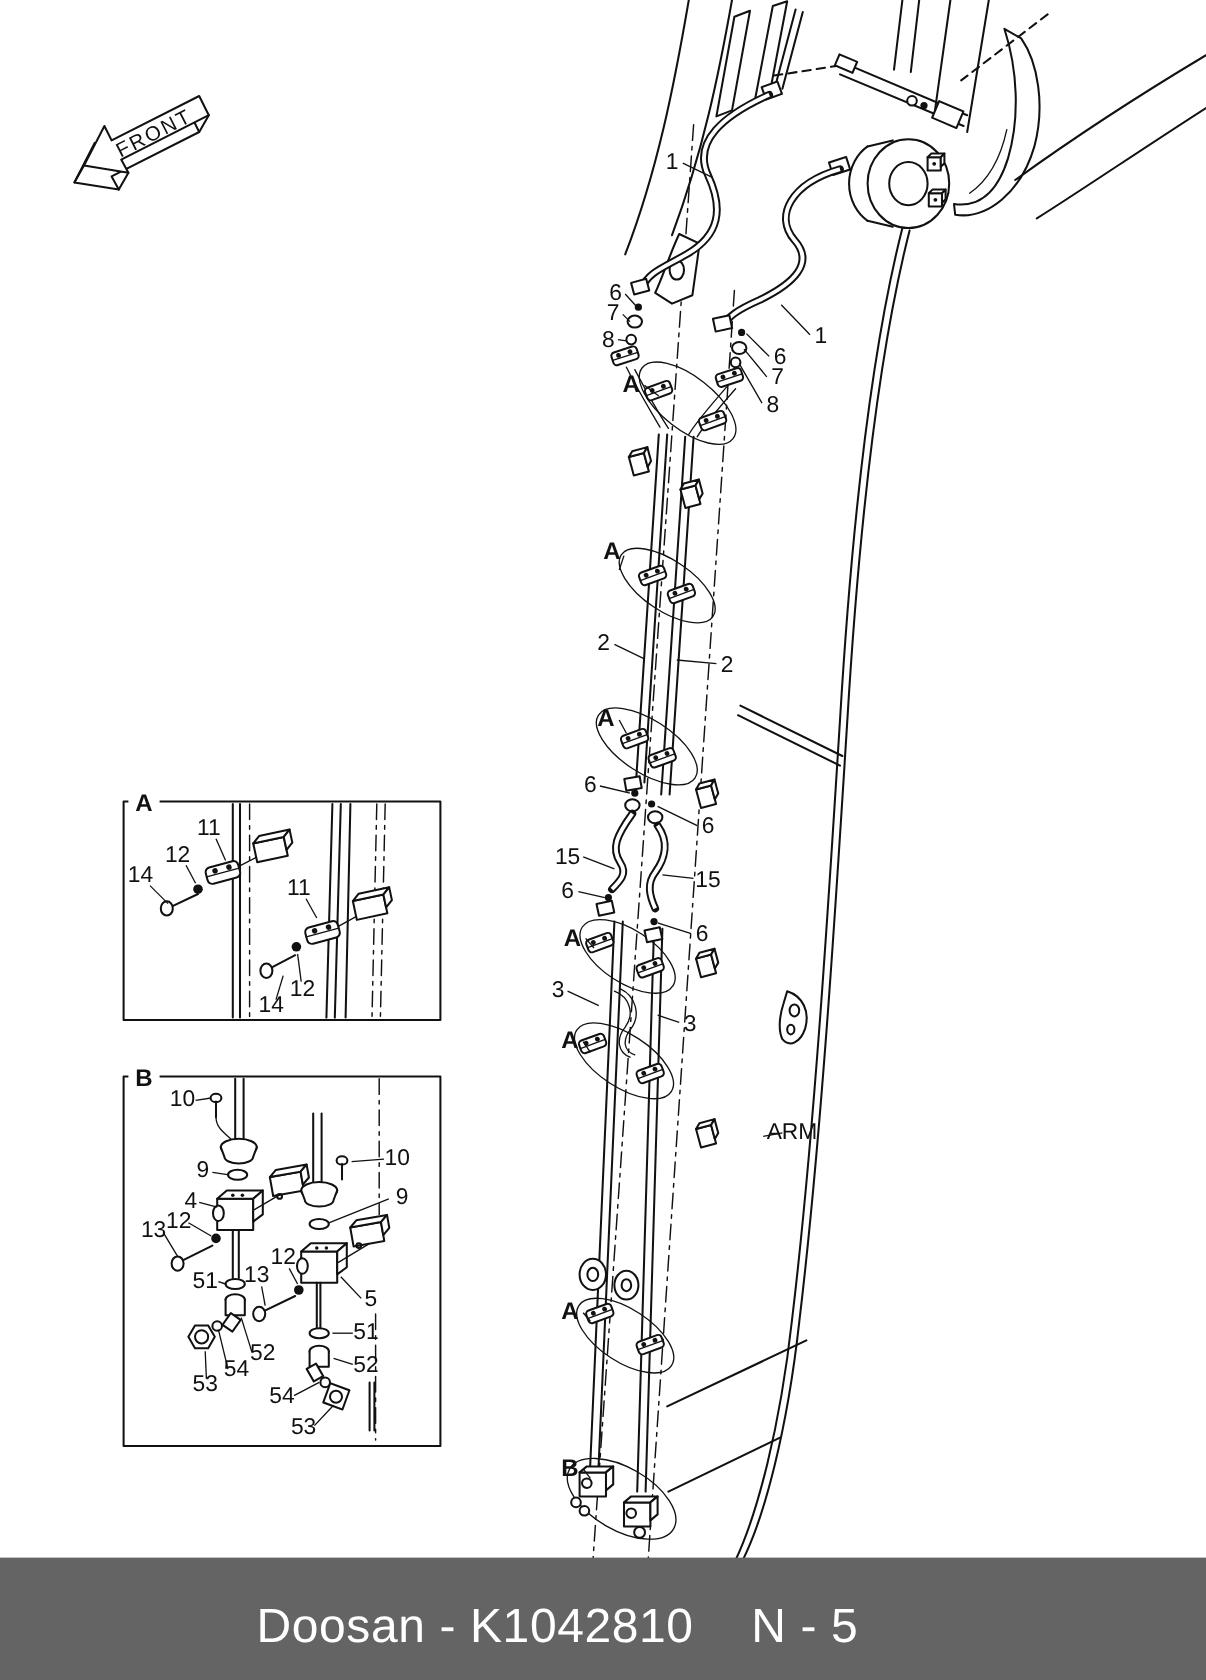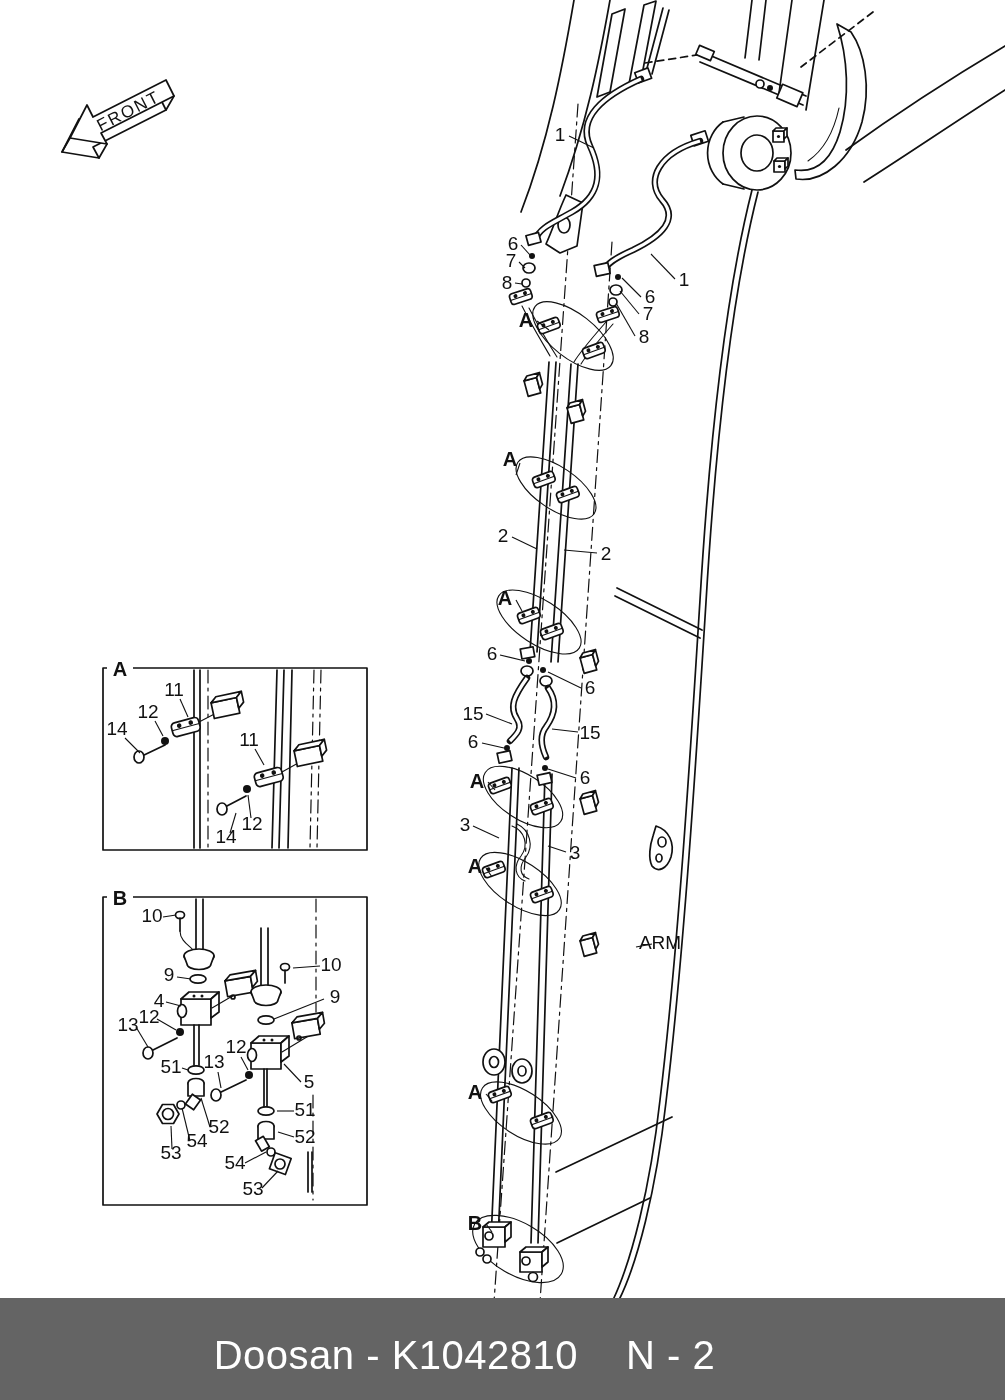--- a/index.html
+++ b/index.html
@@ -410,15 +410,15 @@
         <text x="305" y="1143" class="callout">52</text>
         <line x1="245" y1="1163" x2="266" y2="1152" class="leader"></line>
         <text x="235" y="1169" class="callout">54</text>
         <line x1="262" y1="1188" x2="278" y2="1171" class="leader"></line>
         <text x="253" y="1195" class="callout">53</text>
       </g>
 </svg>
 
 <div class="footer">
   <span>Doosan - K1042810</span>
-  <span>N - 2</span>
+  <span>N - 5</span>
 </div>
 </div>
 
 </body></html>

